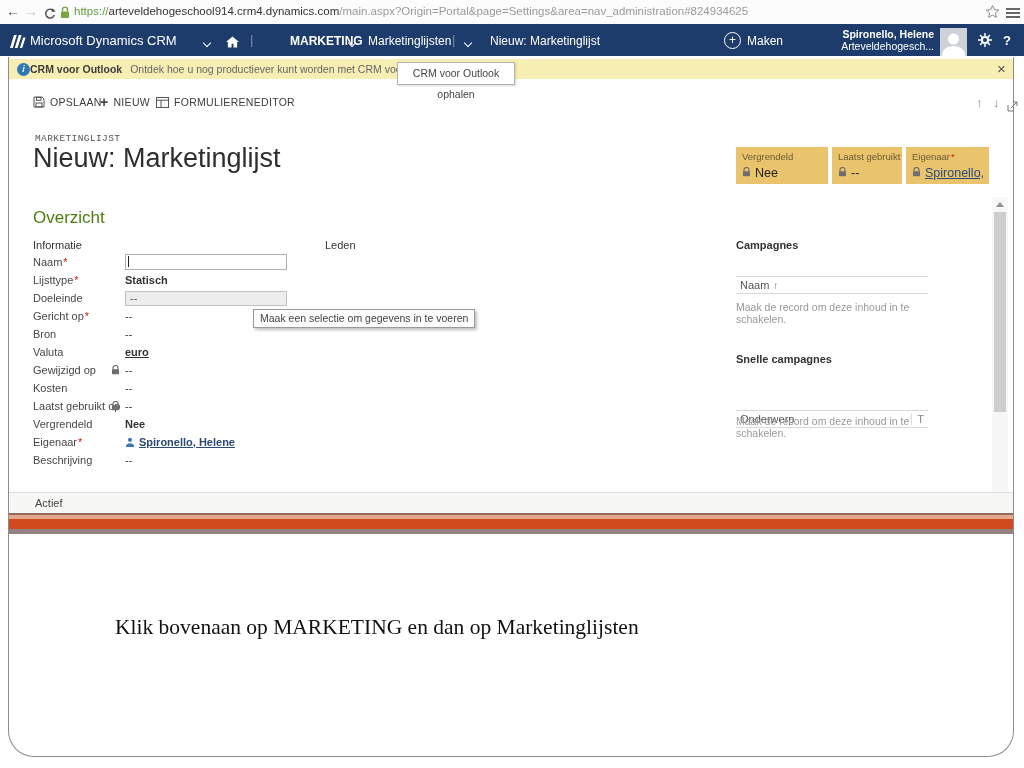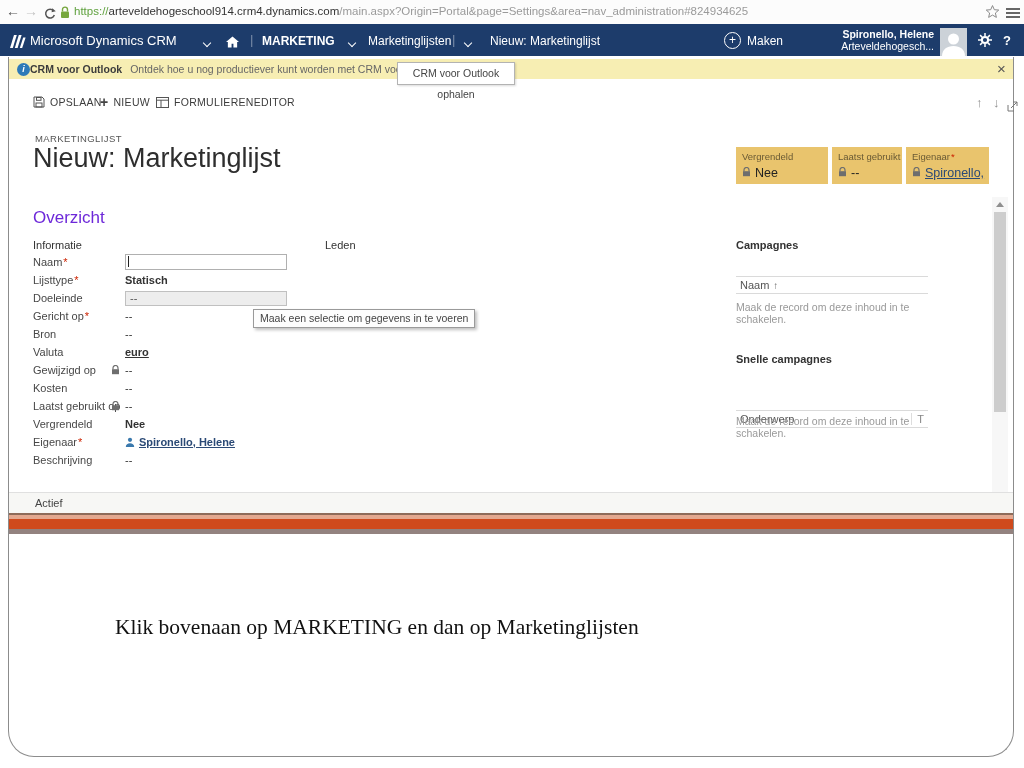--- a/index.html
+++ b/index.html
@@ -17,21 +17,21 @@
   .u-host{color:#333;}
   .u-path{color:#9a9a9a;}
   .b-menu{position:absolute;left:1006px;top:6px;width:14px;cursor:pointer;}
   .b-menu i{display:block;height:2px;background:#666;margin:2px 0;}
 
   
   .nav{position:absolute;left:0;top:24px;width:1024px;height:32px;background:var(--navy);color:#fff;}
   .nav span{white-space:nowrap;}
   .n-brand{position:absolute;left:30px;top:9px;font-size:13px;}
   .n-item{position:absolute;top:10px;font-size:12px;}
-  .n-item.bold{font-weight:bold;}
+  .n-item.bold{font-weight:bold;margin-left:28px;}
   .n-sep{position:absolute;top:8px;font-size:13px;color:rgba(255,255,255,.4);}
   .chev{position:absolute;width:5px;height:5px;border-right:1.4px solid #fff;border-bottom:1.4px solid #fff;
         transform:rotate(45deg);top:16px;}
   .n-plus{position:absolute;top:8px;width:15px;height:15px;border:1.5px solid #fff;border-radius:50%;
           text-align:center;line-height:14px;font-size:12px;}
   .n-user{position:absolute;left:834px;top:4px;width:100px;text-align:right;font-size:10.5px;line-height:12px;}
   .n-user-name{font-weight:bold;}
   .n-avatar{position:absolute;left:940px;top:4px;width:27px;height:28px;background:#ccd2d8;overflow:hidden;}
   .n-gear{position:absolute;left:978px;top:9px;}
   .n-help{position:absolute;left:1003px;top:9px;font-size:13px;font-weight:bold;}
@@ -53,32 +53,32 @@
   .notify-x{position:absolute;left:997px;top:59px;font-size:15px;color:#555;line-height:20px;}
 
   
   .tb{position:absolute;top:96px;font-size:10.5px;color:#3c3c3c;letter-spacing:.3px;display:flex;
       align-items:center;gap:5px;}
   .tb svg{display:block;}
   .tb-plus{font-size:14px;font-weight:bold;color:#444;line-height:12px;}
   .tb-arrow{position:absolute;top:95px;font-size:13px;color:#8f8f8f;}
 
   
-  .ent-label{position:absolute;left:35px;top:133px;font-size:9.5px;color:#555;letter-spacing:.4px;}
+  .ent-label{position:absolute;left:35px;top:133px;font-size:9.5px;color:#555;letter-spacing:.4px;font-family:Liberation Mono, monospace;}
   .ent-title{position:absolute;left:33px;top:143px;font-size:27px;font-weight:300;color:#2e2e2e;}
   .hboxes{position:absolute;left:736px;top:147px;display:flex;gap:4px;}
   .hbox{background:var(--tan);height:37px;box-sizing:border-box;padding:4px 6px;overflow:hidden;}
   .hbox.w1{width:92px;}.hbox.w2{width:70px;text-align:center;}.hbox.w3{width:83px;}
   .hbox-label{font-size:9.5px;color:#6a5a34;white-space:nowrap;}
   .hbox-value{font-size:12.5px;color:#222;display:flex;align-items:center;gap:4px;margin-top:4px;white-space:nowrap;}
   .hbox-value .hv.link{color:var(--link-blue);text-decoration:underline;text-align:right;}
   .req{color:var(--req-red);margin-left:1px;}
 
   
-  .sect-title{position:absolute;left:33px;top:208px;font-size:17px;color:#6d28d9;}
+  .sect-title{position:absolute;left:33px;top:208px;font-size:17px;color:#4d7c0f;}
   .col-head{position:absolute;top:239px;font-size:11px;font-weight:normal;color:#333;}
   .fields{position:absolute;left:33px;top:253px;width:380px;}
   .field-row{display:flex;height:18px;align-items:center;font-size:11px;}
   .f-label{width:78px;color:#474747;white-space:nowrap;}
   .f-lock{width:14px;display:flex;align-items:center;}
   .f-value{flex:1;color:#333;display:flex;align-items:center;}
   .text-input{width:160px;height:14px;border:1px solid #b0b0b0;background:#fff;position:relative;}
   .caret{position:absolute;left:2px;top:1px;width:1px;height:11px;background:#222;}
   .hover-box{width:156px;height:13px;border:1px solid #c0c0c0;background:#ededed;line-height:13px;
              padding-left:4px;color:#555;}

